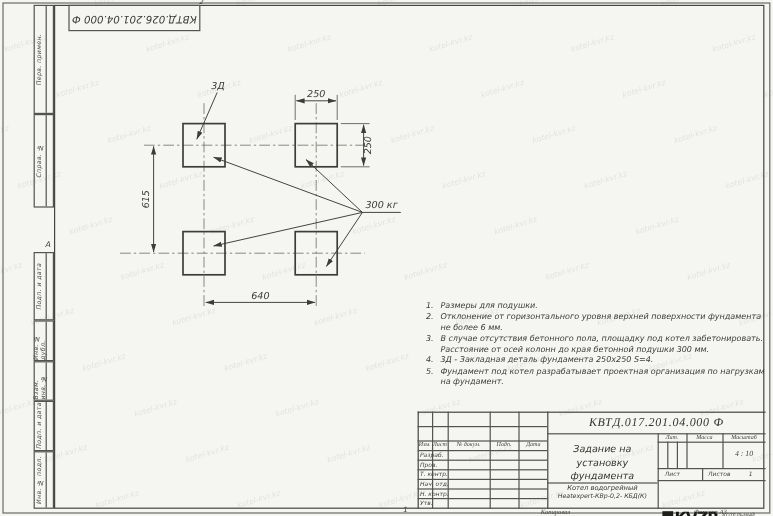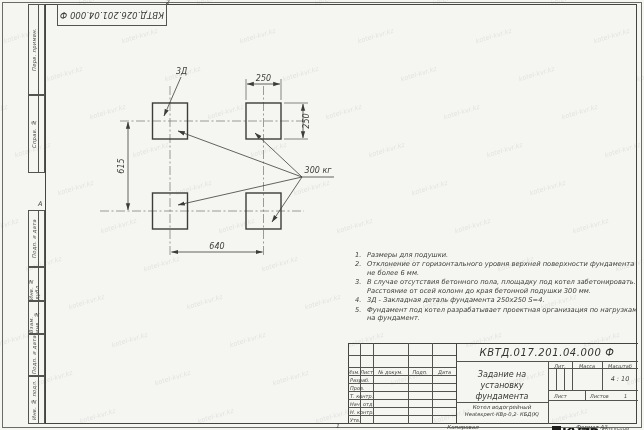--- a/index.html
+++ b/index.html
@@ -8,21 +8,21 @@
     background:#f5f5f2;
     font-family:"DejaVu Sans",sans-serif;
     color:#3f3f3c;
   }
   .abs{position:absolute;}
   .hl{position:absolute;background:#53534f;height:1px;}
   .vl{position:absolute;background:#53534f;width:1px;}
   .thick{background:#45453f;}
   .box{position:absolute;border:1px solid #53534f;box-sizing:border-box;background:transparent;}
   .it{font-style:italic;}
-  .ctr{transform:translateX(-50%);white-space:nowrap;}
+  .ctr{transform:translateX(-50%);white-space:nowrap;font-family:Liberation Serif, serif;}
   .vtext{
     writing-mode:vertical-rl;transform:rotate(180deg);
     font-size:5.2px;font-style:italic;letter-spacing:.3px;
     display:flex;align-items:center;justify-content:center;
     height:100%;width:9px;color:#4a4a46;
   }
   .margin-box .div{position:absolute;left:9px;top:0;bottom:0;width:1px;background:#53534f;}
   .note-row{display:flex;margin-bottom:1px;}
   .note-num{width:15px;flex:none;text-align:left;padding-left:3px;box-sizing:border-box;}
   .note-text{flex:1;}

